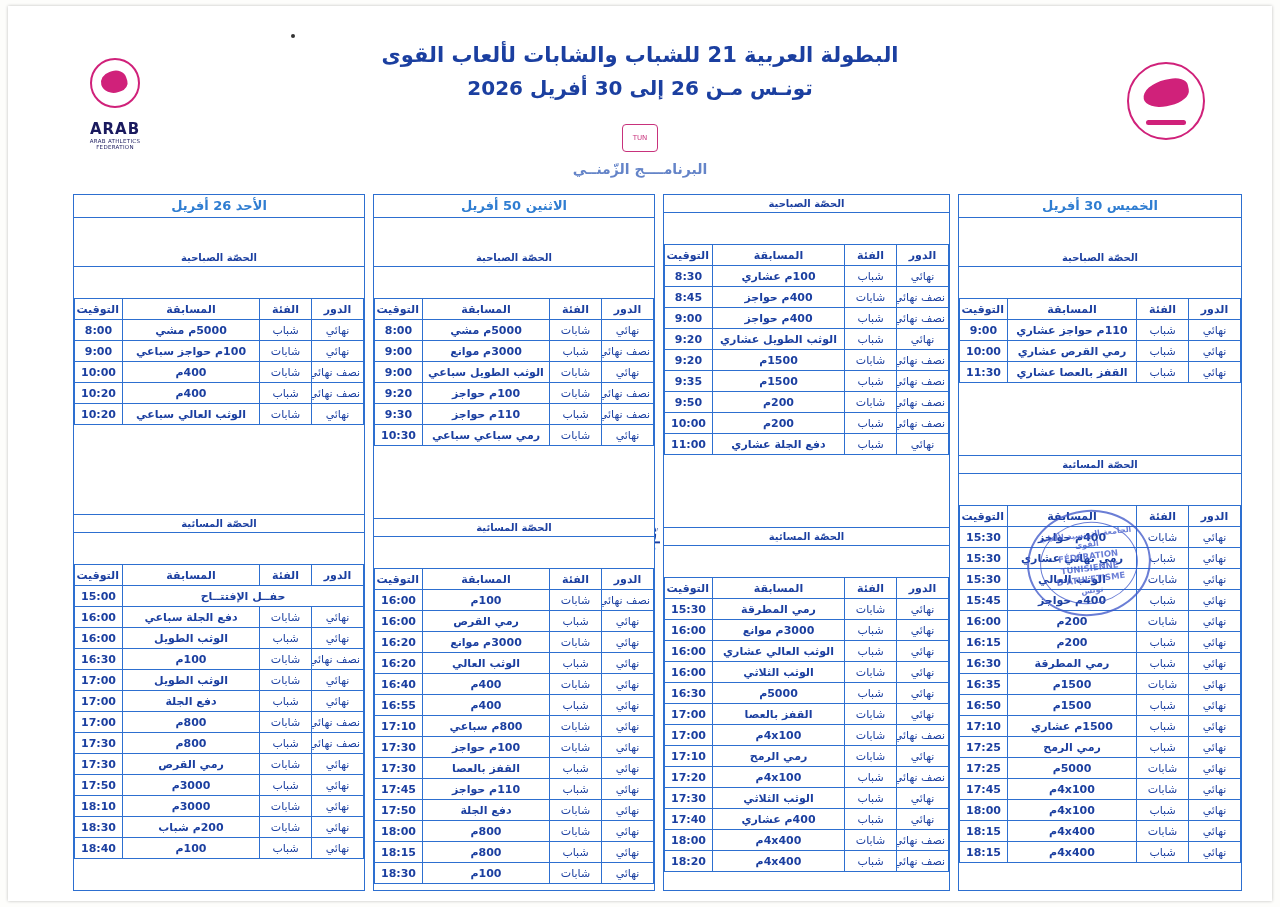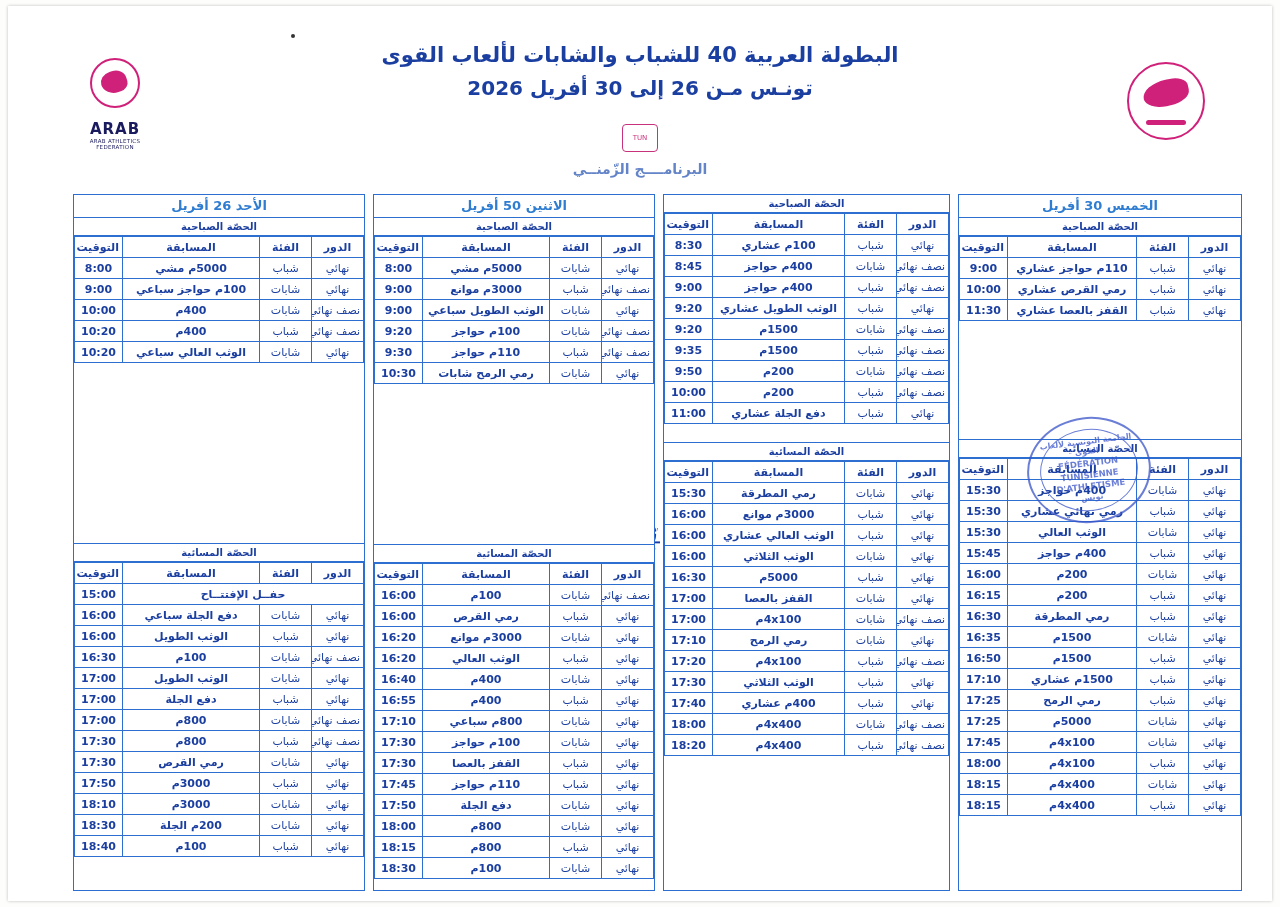--- a/index.html
+++ b/index.html
@@ -90,21 +90,21 @@
     color:#c8327c;font-size:7px;line-height:26px;
   }
   
   .cols{
     position:absolute;top:188px;left:30px;right:30px;bottom:10px;
     display:flex;flex-direction:row;gap:8px;
   }
   .col{
     border:1.5px solid #2d6fd0;
     background:#fff;
-    display:flex;flex-direction:column;
+    display:flex;flex-direction:column;gap:31px;
   }
   .col.c26{width:290px;}
   .col.c27{width:280px;}
   .col.c29{width:285px;}
   .col.c30{width:282px;}
   .day-head{
     text-align:center;
     color:#2f7dd1;
     font-weight:bold;
     font-size:13px;
@@ -189,21 +189,21 @@
 
     <div class="header">
 
       <div class="logo-left">
         <div class="ring"></div>
         <div class="nm">ARAB</div>
         <div class="sub">ARAB ATHLETICS FEDERATION</div>
       </div>
 
       <div class="title-block">
-        <div class="title-main">البطولة العربية 40 للشباب والشابات لألعاب القوى</div>
+        <div class="title-main">البطولة العربية 21 للشباب والشابات لألعاب القوى</div>
         <div class="title-sub">تونـس مـن 26 إلى 30 أفريل 2026</div>
       </div>
 
       <div class="logo-center">
         <div class="mini">TUN</div>
       </div>
 
       <div class="logo-right">
         <div class="oval"></div>
       </div>
@@ -606,21 +606,21 @@
               </tr>
               <tr>
                 <td>نصف نهائي</td>
                 <td>شباب</td>
                 <td class="ev dark">110م حواجز</td>
                 <td class="time">9:30</td>
               </tr>
               <tr>
                 <td>نهائي</td>
                 <td>شابات</td>
-                <td class="ev pink">رمي الرمح شابات</td>
+                <td class="ev pink">رمي سباعي سباعي</td>
                 <td class="time">10:30</td>
               </tr>
             </tbody>
         </table>
         <div class="blank-zone" style="height:160px"></div>
         <div class="sess-head" style="border-top:1.2px solid #2d6fd0">الحصّة المسائية</div>
         <table class="sched">
           <colgroup>
               <col class="r">
               <col class="c">
@@ -854,21 +854,21 @@
               </tr>
               <tr>
                 <td>نهائي</td>
                 <td>شابات</td>
                 <td class="ev dark">3000م</td>
                 <td class="time">18:10</td>
               </tr>
               <tr>
                 <td>نهائي</td>
                 <td>شابات</td>
-                <td class="ev pink">200م الجلة</td>
+                <td class="ev pink">200م شباب</td>
                 <td class="time">18:30</td>
               </tr>
               <tr>
                 <td>نهائي</td>
                 <td>شباب</td>
                 <td class="ev dark">100م</td>
                 <td class="time">18:40</td>
               </tr>
             </tbody>
         </table>

